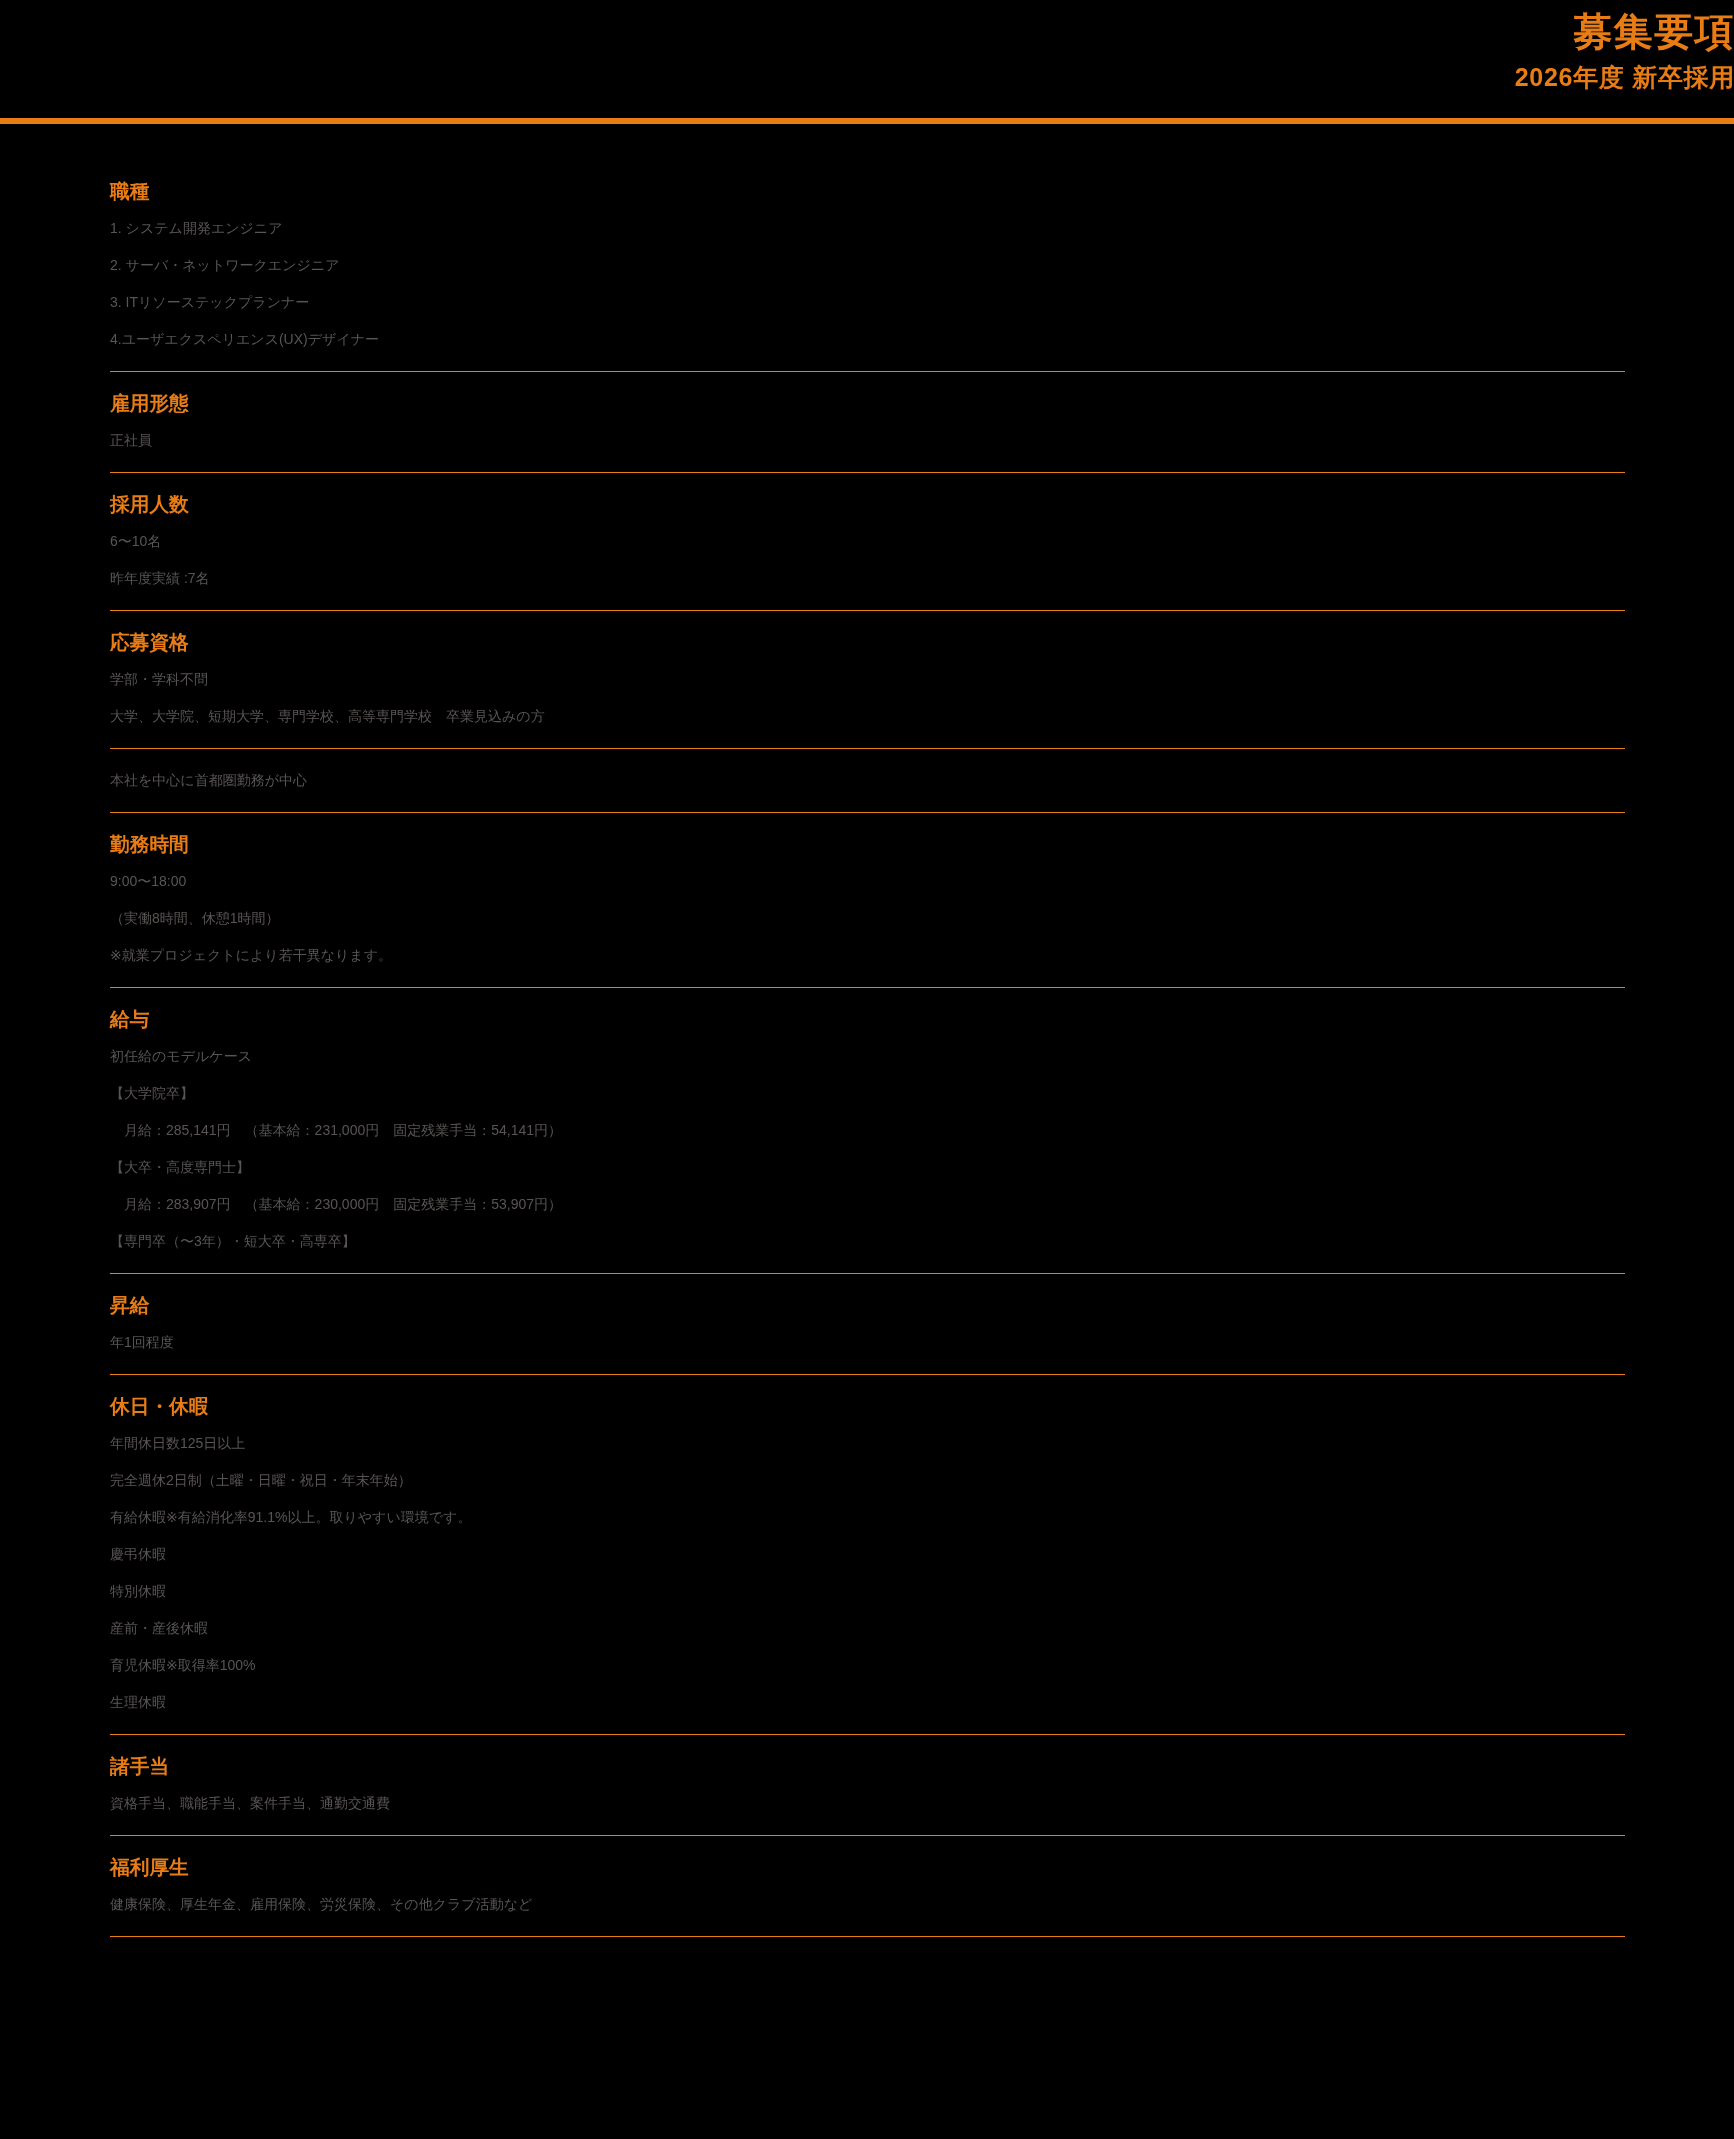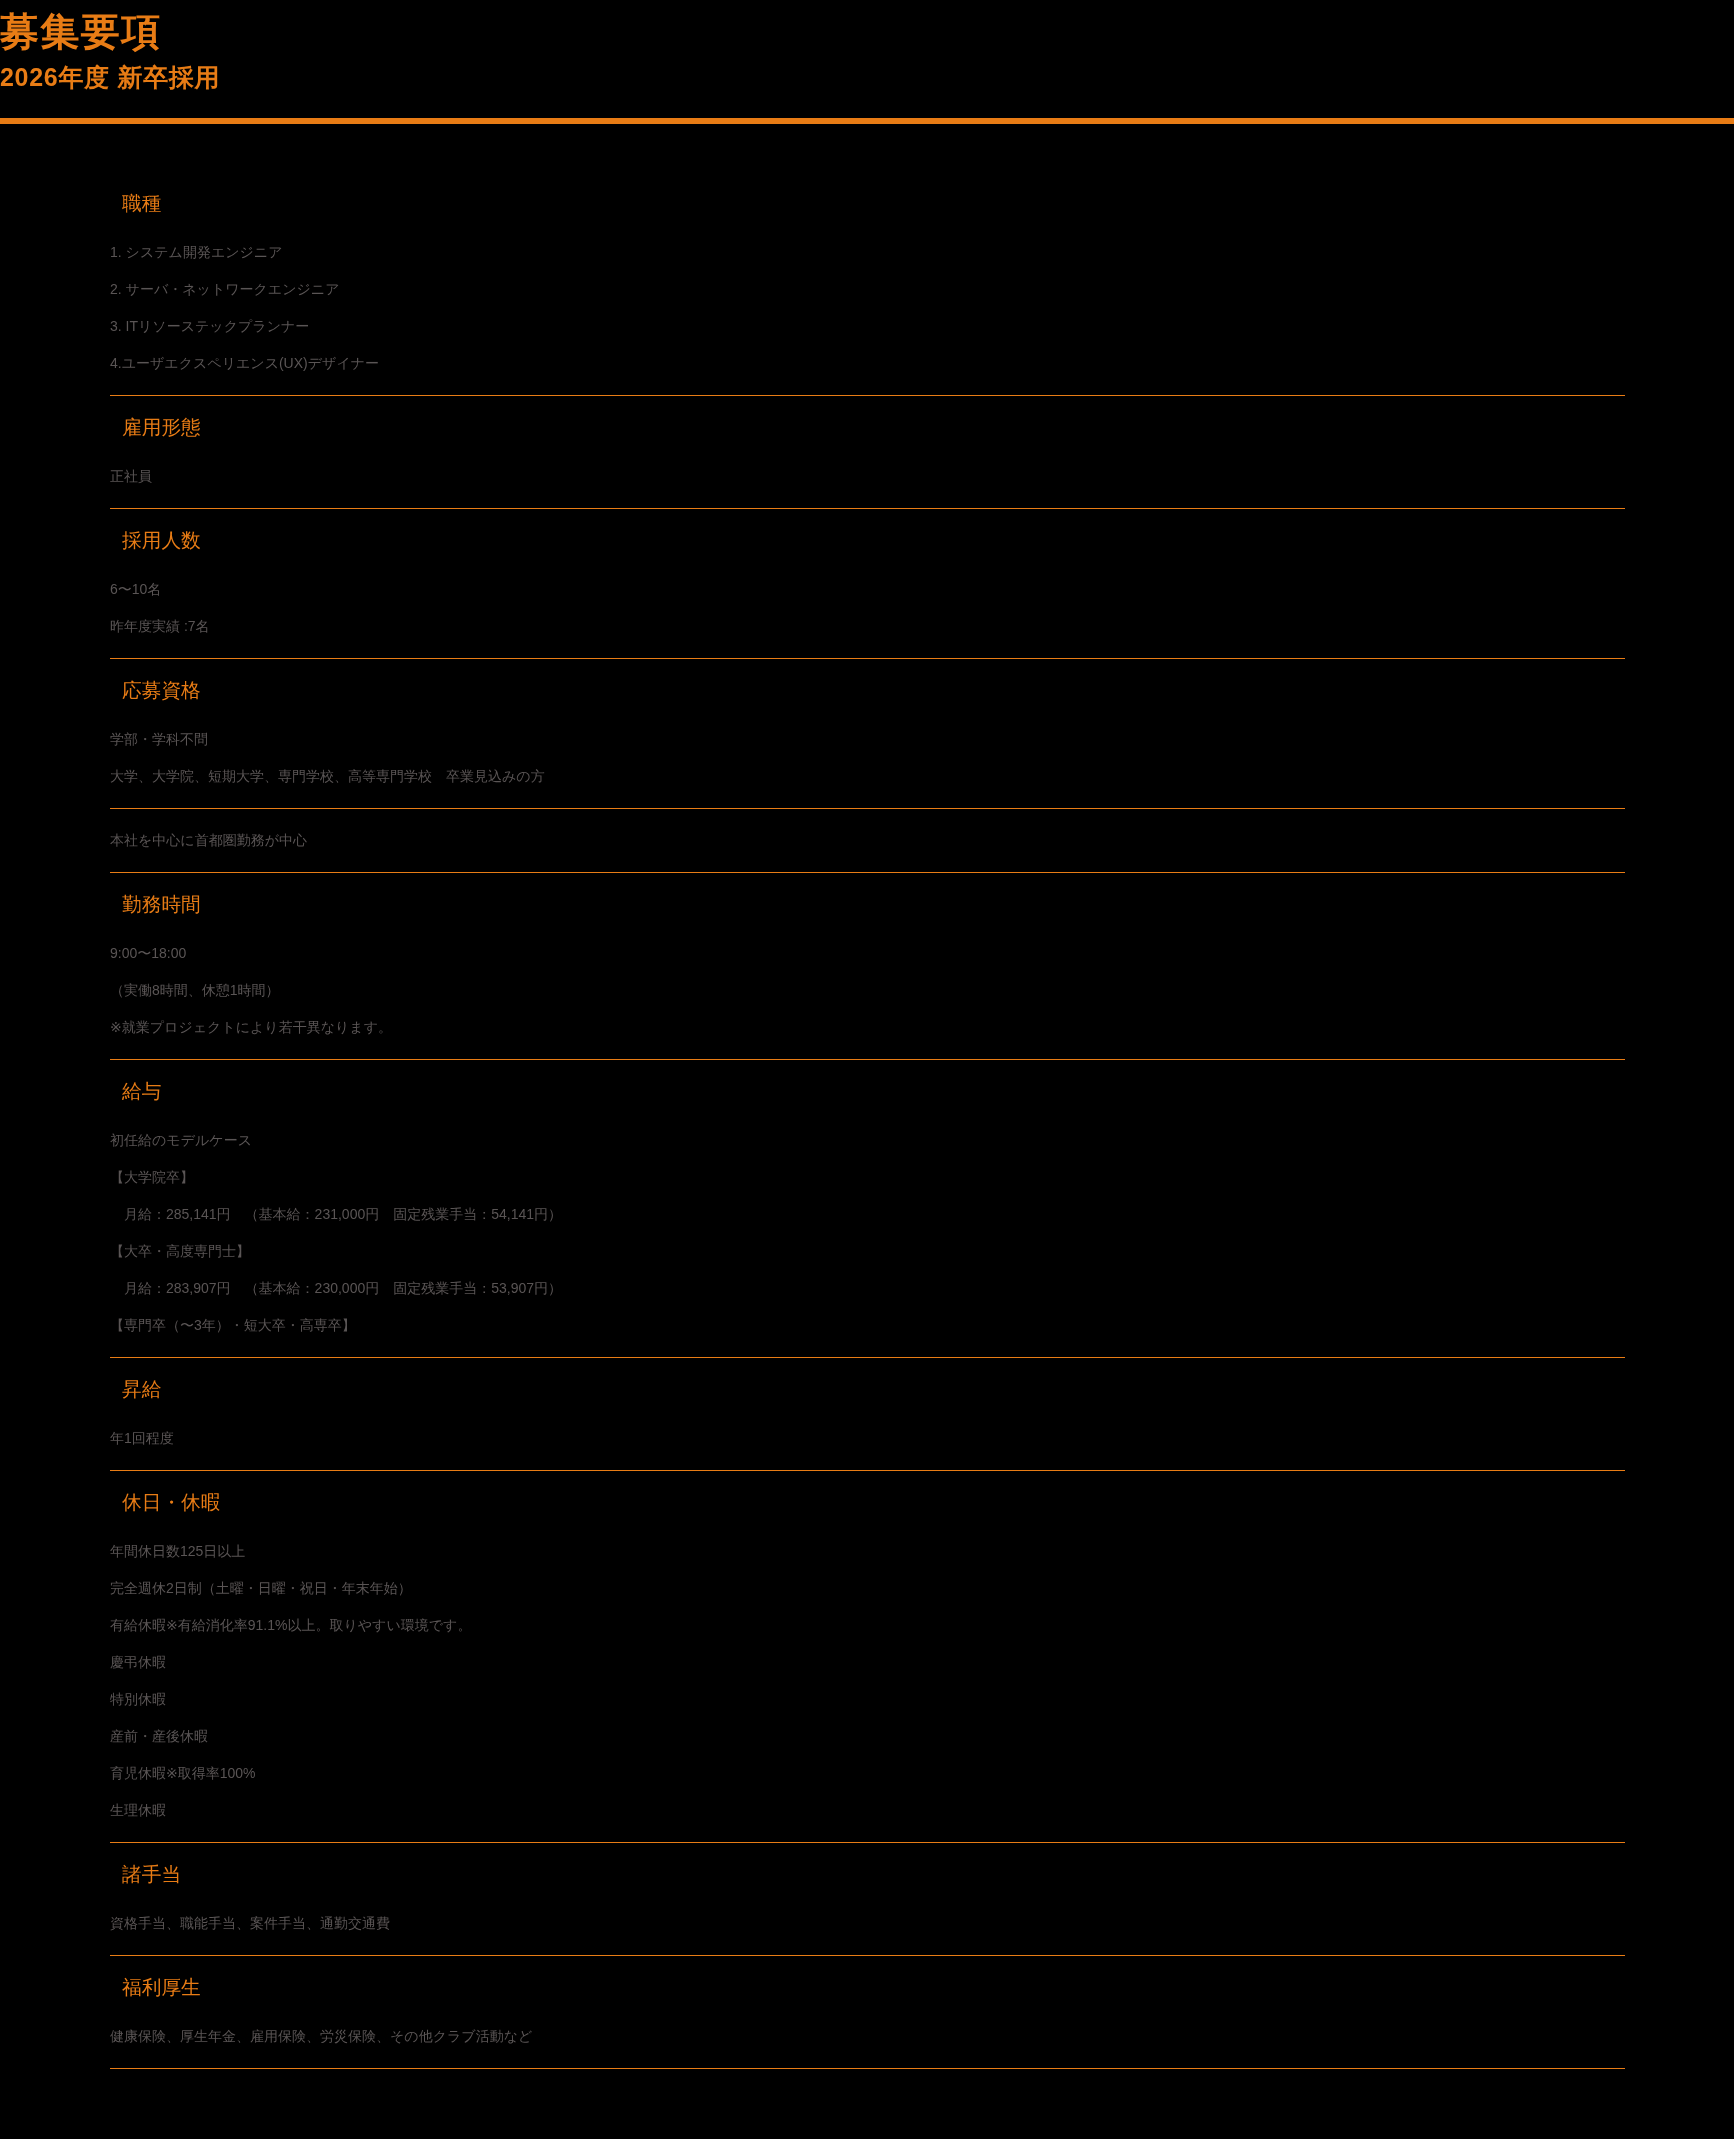--- a/index.html
+++ b/index.html
@@ -10,21 +10,21 @@
   html,body{margin:0;padding:0;}
   body{
     width:1735px;
     height:2140px;
     background:var(--bg);
     font-family:"Liberation Sans","DejaVu Sans",sans-serif;
     overflow:hidden;
   }
   
   .page-header{
-    text-align:left;
+    text-align:right;
     padding-top:11px;
   }
   .page-title{
     margin:0;
     font-size:39px;
     line-height:41px;
     font-weight:700;
     color:var(--accent);
     letter-spacing:1.4px;
   }
@@ -41,24 +41,24 @@
     width:100%;
     height:6.1px;
     background:var(--accent);
   }
   
   .sections{
     margin:0 110px;
     padding-top:49px;
   }
   .sec-title{
-    margin:12px;
+    margin:0;
     font-size:19.7px;
     line-height:37px;
-    font-weight:400;
+    font-weight:700;
     color:var(--accent);
   }
   .sec-line{
     margin:0;
     font-size:14px;
     line-height:37px;
     font-weight:400;
     color:var(--body-text);
     white-space:pre-wrap;
   }

